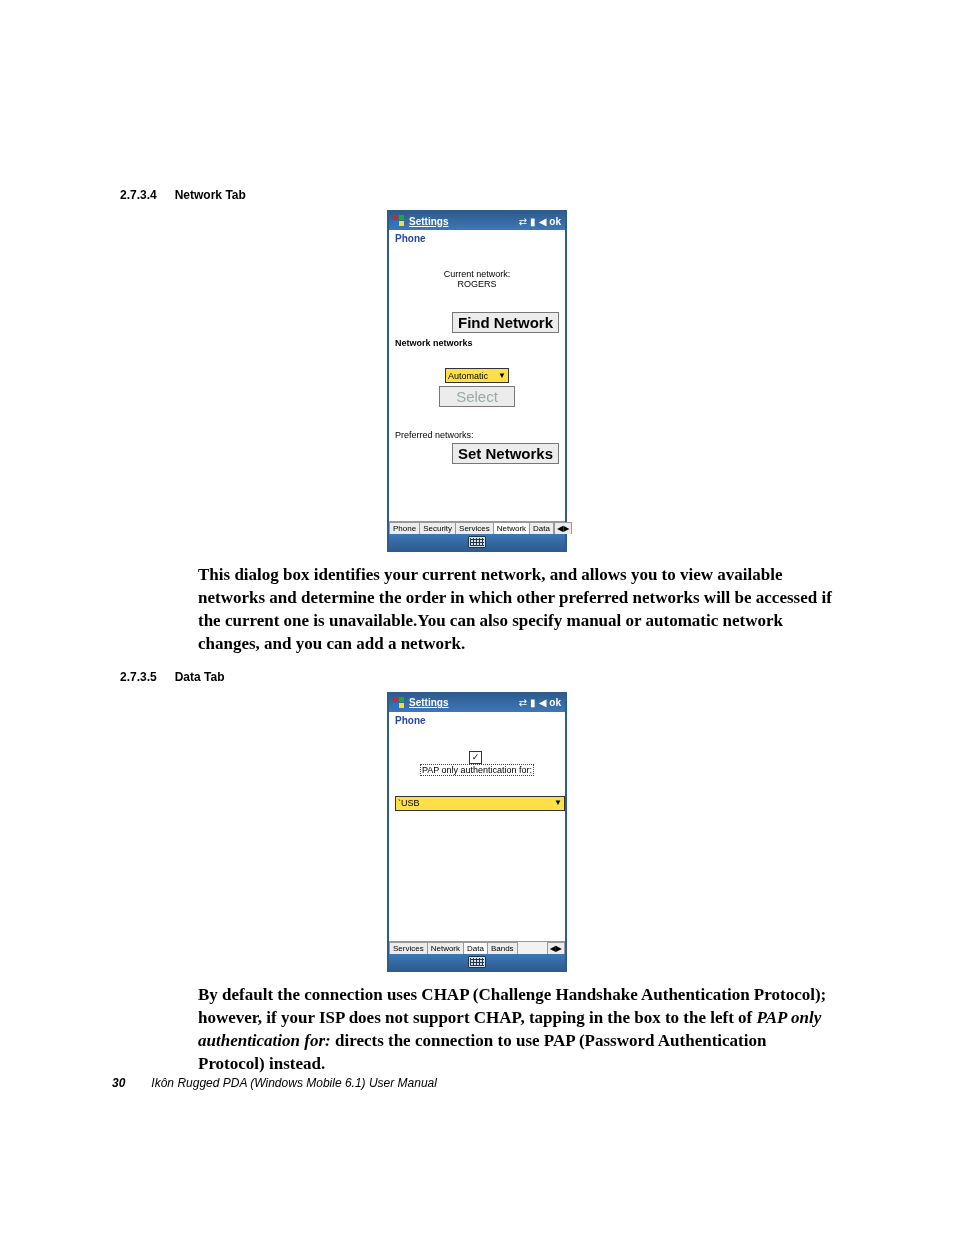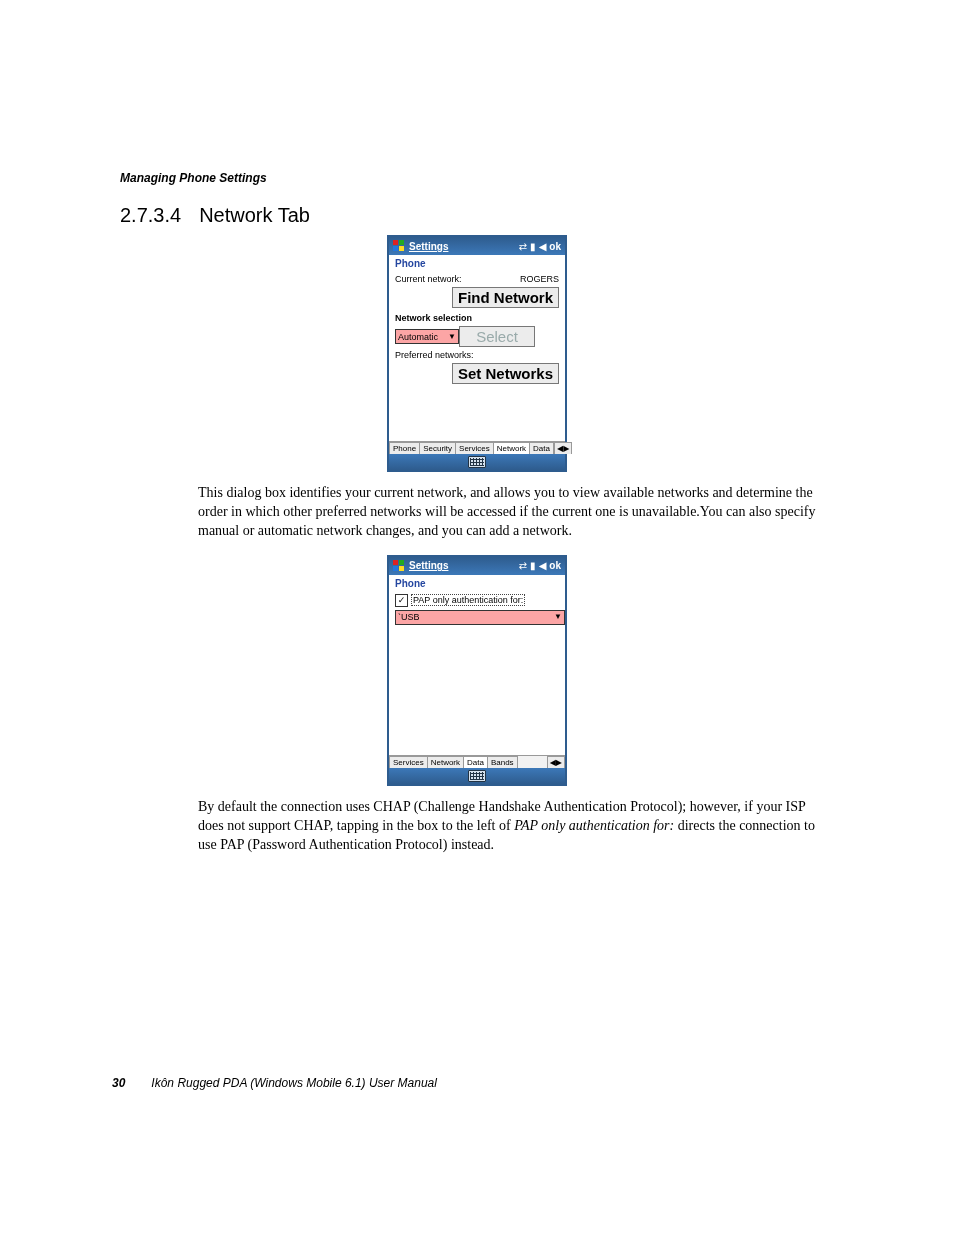--- a/index.html
+++ b/index.html
@@ -18,30 +18,31 @@
   .chapter-header {
     font-family: Verdana, Arial, sans-serif;
     font-style: italic;
     font-size: 12px;
     line-height: 1.35;
     margin-bottom: 18px;
   }
   .chapter-header .line2 { font-weight: bold; }
   .section-heading {
     font-family: Verdana, Arial, sans-serif;
-    font-weight: normal;
-    font-size: 20px;
+    font-weight: bold;
+    font-size: 12px;
     margin: 6px 0 8px 0;
   }
   .num { display:inline-block; margin-right:18px; }
   .body-text {
-    font-size: 14px;
+    font-size: 17px;
     line-height: 1.35;
     margin: 10px 0 14px 78px;
     max-width: 640px;
+    font-weight: bold;
   }
   .body-text .ital { font-style: italic; }
   .footer {
     position: absolute;
     left: 112px;
     bottom: 145px;
     font-family: Verdana, Arial, sans-serif;
     font-size: 12px;
   }
   .footer .pnum { font-weight: bold; font-style: italic; margin-right: 26px; }
@@ -71,38 +72,38 @@
       linear-gradient(#2a2,#2a2) 6px 0/5px 5px no-repeat,
       linear-gradient(#27d,#27d) 0 6px/5px 5px no-repeat,
       linear-gradient(#fd2,#fd2) 6px 6px/5px 5px no-repeat;
     flex:0 0 12px;
   }
   .wm-title { font-weight:bold; font-size:10px; flex:1;text-decoration:underline; }
   .wm-tray { display:flex; gap:3px; align-items:center; font-size:10px; }
   .wm-ok { font-weight:bold; }
   .wm-sub { color:#2547a0; font-weight:bold; padding:3px 6px 1px 6px; font-size:10px; }
   .wm-client { padding:4px 6px 0 6px; min-height:152px; position:relative; }
-  .wm-row { display:flex; align-items:center; margin:0 0; }
+  .wm-row { display:flex; align-items:center; margin:20px 0;flex-direction:column; }
   .wm-label { flex:1; }
   .wm-value { }
   .wm-btn {
     background:#ececec;
     border:1px solid #777;
     font-size:15px;
     font-weight:bold;
     padding:1px 5px;
     text-align:center;
     float:right;
     margin:3px 0;
     min-width:64px;
   }
   .wm-btn.disabled { color:#9aa; font-weight:normal; }
   .wm-sel {
     border:1px solid #333;
-    background:#fca5a5;
+    background:#fde047;
     font-size:9px;
     padding:0 2px;
     display:inline-flex;
     align-items:center;
     width:58px;
     height:13px;
     justify-content:space-between;
   }
   .wm-sel.full { width:100%;gap:25px; }
   .dd-arrow { font-size:8px; line-height:1; }
@@ -144,21 +145,20 @@
     width:11px; height:11px; border:1px solid #333; display:inline-flex;
     align-items:center; justify-content:center; margin-right:3px; font-size:9px; line-height:1;
   }
   .clearfix::after{content:"";display:block;clear:both;}
 </style>
 </head>
 <body>
 
 <div class="page">
   <div class="chapter-header">
-    <div class="line2">Managing Phone Settings</div>
   </div>
 
   <div class="section-heading">
     <span class="num">2.7.3.4</span><span>Network Tab</span>
   </div>
 
   <div class="wm-shot">
     <div class="wm-titlebar">
       <span class="wm-flag"></span>
       <span class="wm-title">Settings</span>
@@ -171,21 +171,21 @@
     </div>
     <div class="wm-sub">Phone</div>
     <div class="wm-client clearfix">
       <div class="wm-row">
         <span class="wm-label">Current network:</span>
         <span class="wm-value">ROGERS</span>
       </div>
       <div class="clearfix">
           <span class="wm-btn">Find Network</span>
         </div>
-      <div style="font-weight:bold;margin-top:2px;">Network selection</div>
+      <div style="font-weight:bold;margin-top:2px;">Network networks</div>
       <div class="wm-row clearfix">
         <span class="wm-sel">
           <span>Automatic</span>
           <span class="dd-arrow">▼</span>
         </span>
         <span class="wm-btn disabled" style="float:right;">Select</span>
       </div>
       <div>Preferred networks:</div>
       <div class="clearfix">
           <span class="wm-btn">Set Networks</span>
@@ -200,20 +200,23 @@
       <span class="wm-tab">Data</span>
       <span class="wm-scroll">◀▶</span>
     </div>
     <div class="wm-bottombar">
       <span class="kb-icon"></span>
     </div>
   </div>
 
   <div class="body-text">This dialog box identifies your current network, and allows you to view available networks and determine the order in which other preferred networks will be accessed if the current one is unavailable.You can also specify manual or automatic network changes, and you can add a network.</div>
 
+  <div class="section-heading">
+    <span class="num">2.7.3.5</span><span>Data Tab</span>
+  </div>
 
   <div class="wm-shot">
     <div class="wm-titlebar">
       <span class="wm-flag"></span>
       <span class="wm-title">Settings</span>
       <span class="wm-tray">
         <span>⇄</span>
         <span>▮</span>
         <span>◀</span>
         <span class="wm-ok">ok</span>

